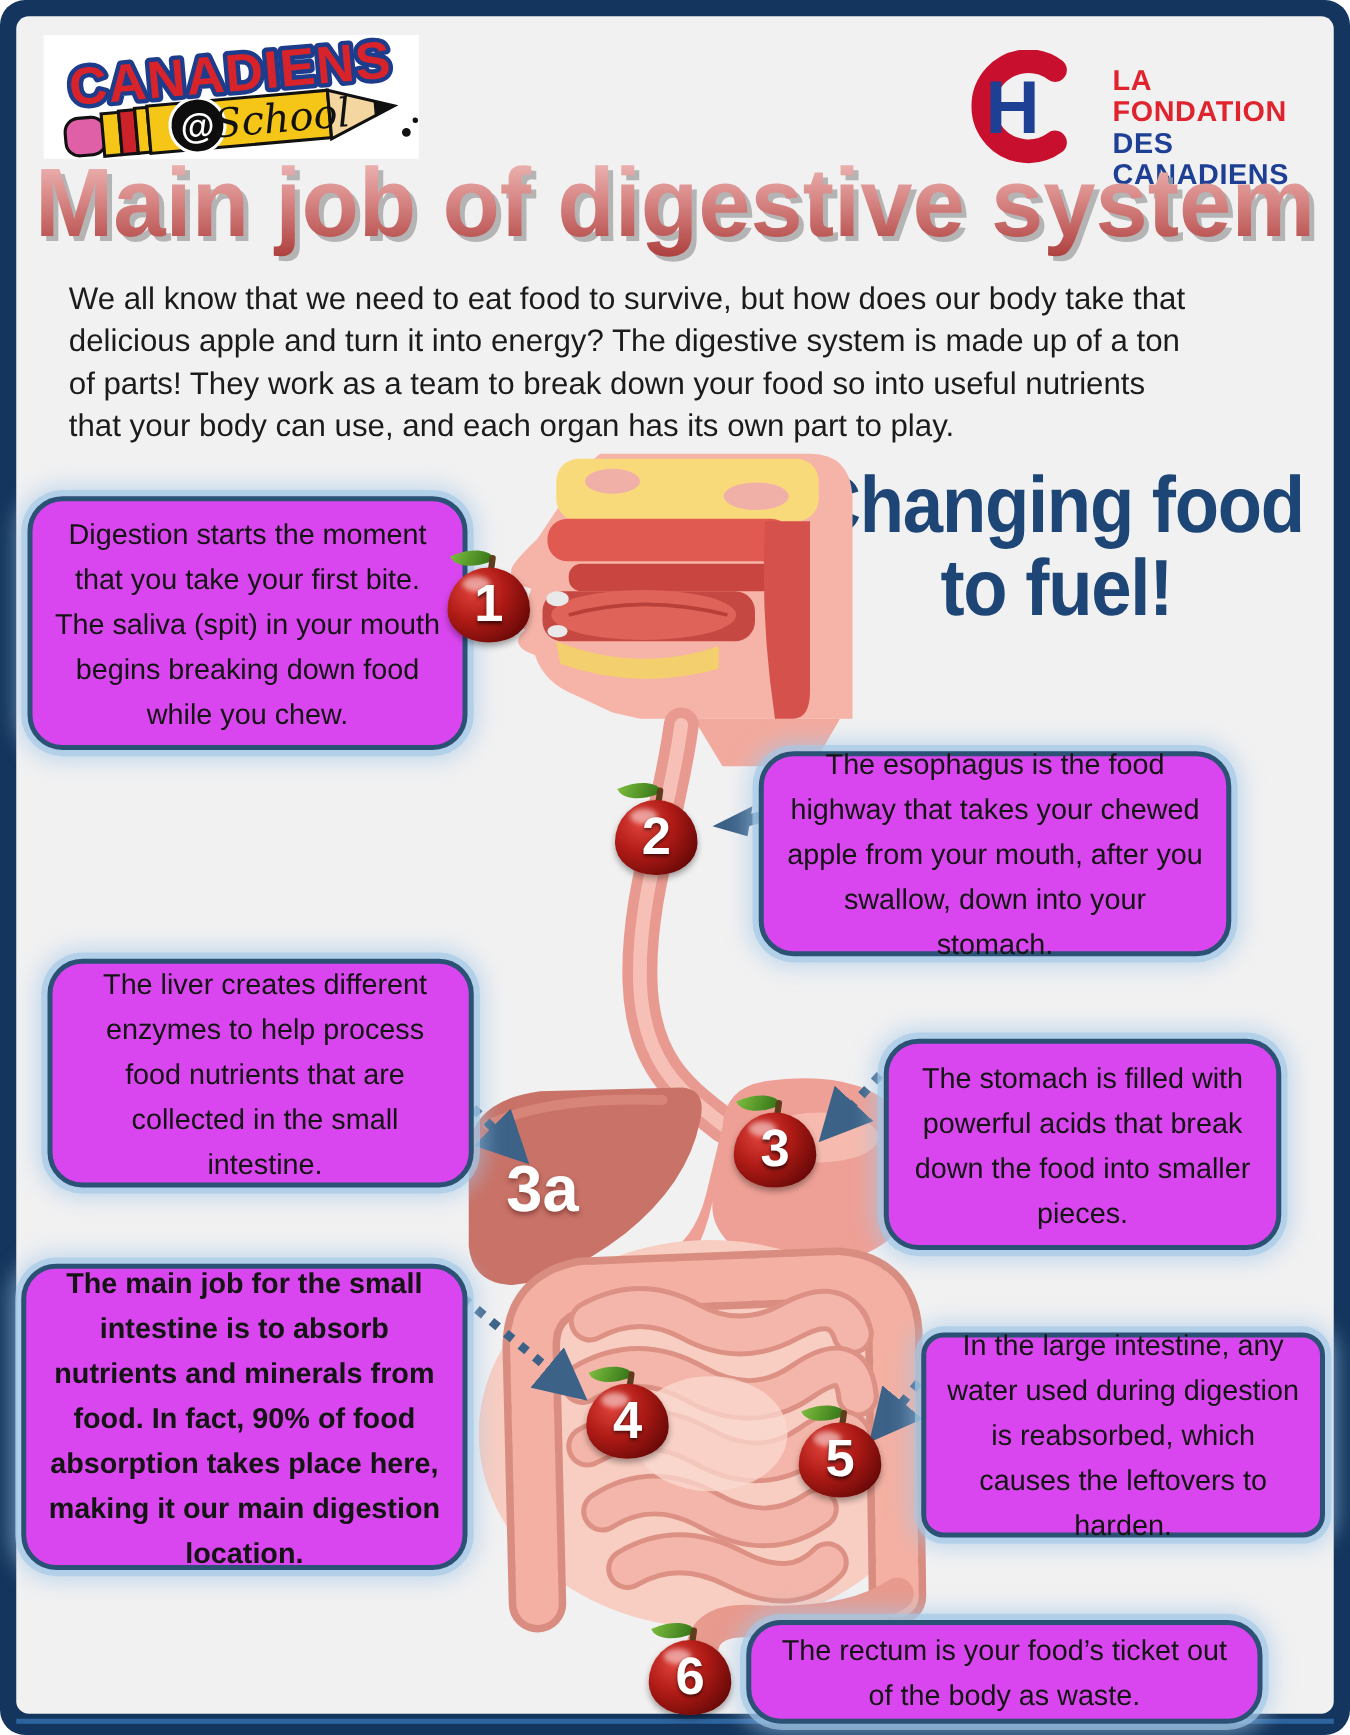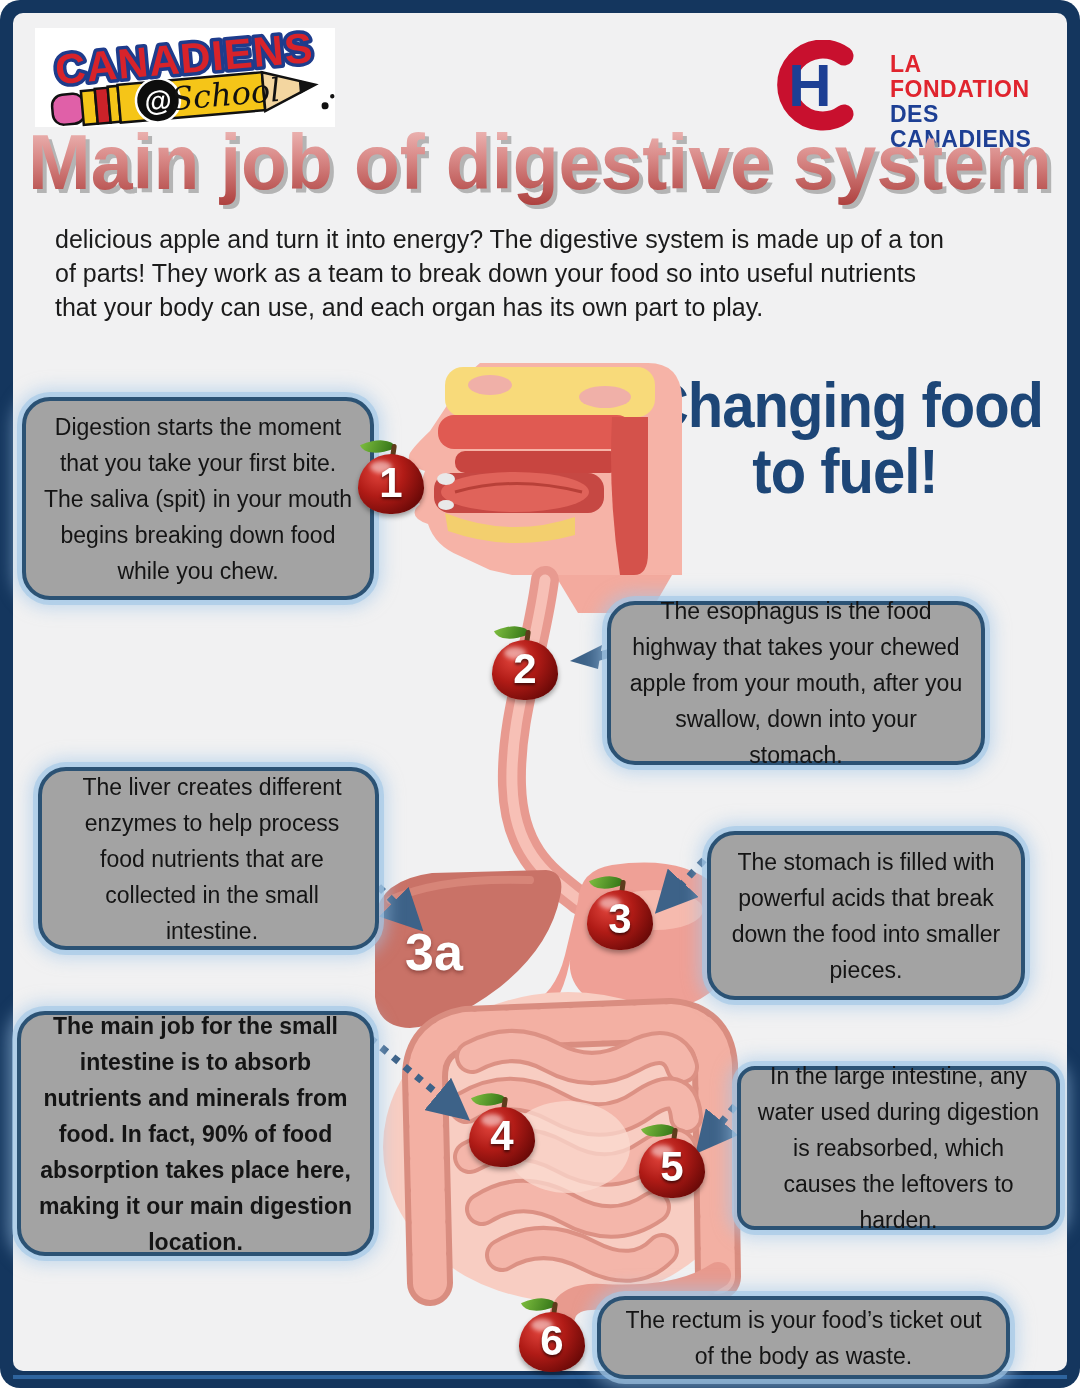--- a/index.html
+++ b/index.html
@@ -27,21 +27,21 @@
   
   .intro{position:absolute;left:55px;top:222px;width:990px;color:#1b1b1b;
     font-size:25px;line-height:34px;}
 
   
   .headline{position:absolute;left:630px;top:372px;width:430px;text-align:center;
     color:#1d4677;font-weight:800;font-size:58px;line-height:60px;letter-spacing:-1px;
     transform:scaleY(1.1);transform-origin:top center;}
 
   
-  .callout{position:absolute;box-sizing:border-box;background:#a3a3a3;
+  .callout{position:absolute;box-sizing:border-box;background:#d946ef;
     border:4px solid #2b5274;border-radius:28px;
     box-shadow:0 0 0 5px rgba(163,199,231,.65),0 0 16px 9px rgba(163,199,231,.55);
     display:flex;align-items:center;justify-content:flex-end;text-align:center;
     padding:10px 15px;font-size:23px;line-height:36px;color:#141414;z-index:3;}
   .c1{left:22px;top:397px;width:352px;height:203px;}
   .c2{left:607px;top:601px;width:378px;height:164px;}
   .c3a{left:38px;top:767px;width:341px;height:183px;padding-left:22px;}
   .c3{left:707px;top:831px;width:318px;height:169px;}
   .c4{left:17px;top:1011px;width:357px;height:245px;font-weight:bold;}
   .c5{left:737px;top:1066px;width:323px;height:164px;border-radius:18px;}
@@ -117,20 +117,21 @@
           <stop offset="0.45" stop-color="#d98a88"></stop>
           <stop offset="1" stop-color="#ad3f3d"></stop>
         </linearGradient>
       </defs>
       <text x="532" y="67" text-anchor="middle" font-size="78" font-weight="bold" textLength="1024" lengthAdjust="spacingAndGlyphs" fill="#a5a5a5" opacity="0.8">Main job of digestive system</text>
       <text x="528" y="63" text-anchor="middle" font-size="78" font-weight="bold" textLength="1024" lengthAdjust="spacingAndGlyphs" fill="url(#titleGrad)">Main job of digestive system</text>
     </svg>
   </div>
 
   <div class="intro">
+    <div>We all know that we need to eat food to survive, but how does our body take that</div>
     <div>delicious apple and turn it into energy? The digestive system is made up of a ton</div>
     <div>of parts! They work as a team to break down your food so into useful nutrients</div>
     <div>that your body can use, and each organ has its own part to play.</div>
   </div>
 
   <div class="headline">
     <div>Changing food</div>
     <div>to fuel!</div>
   </div>
 

